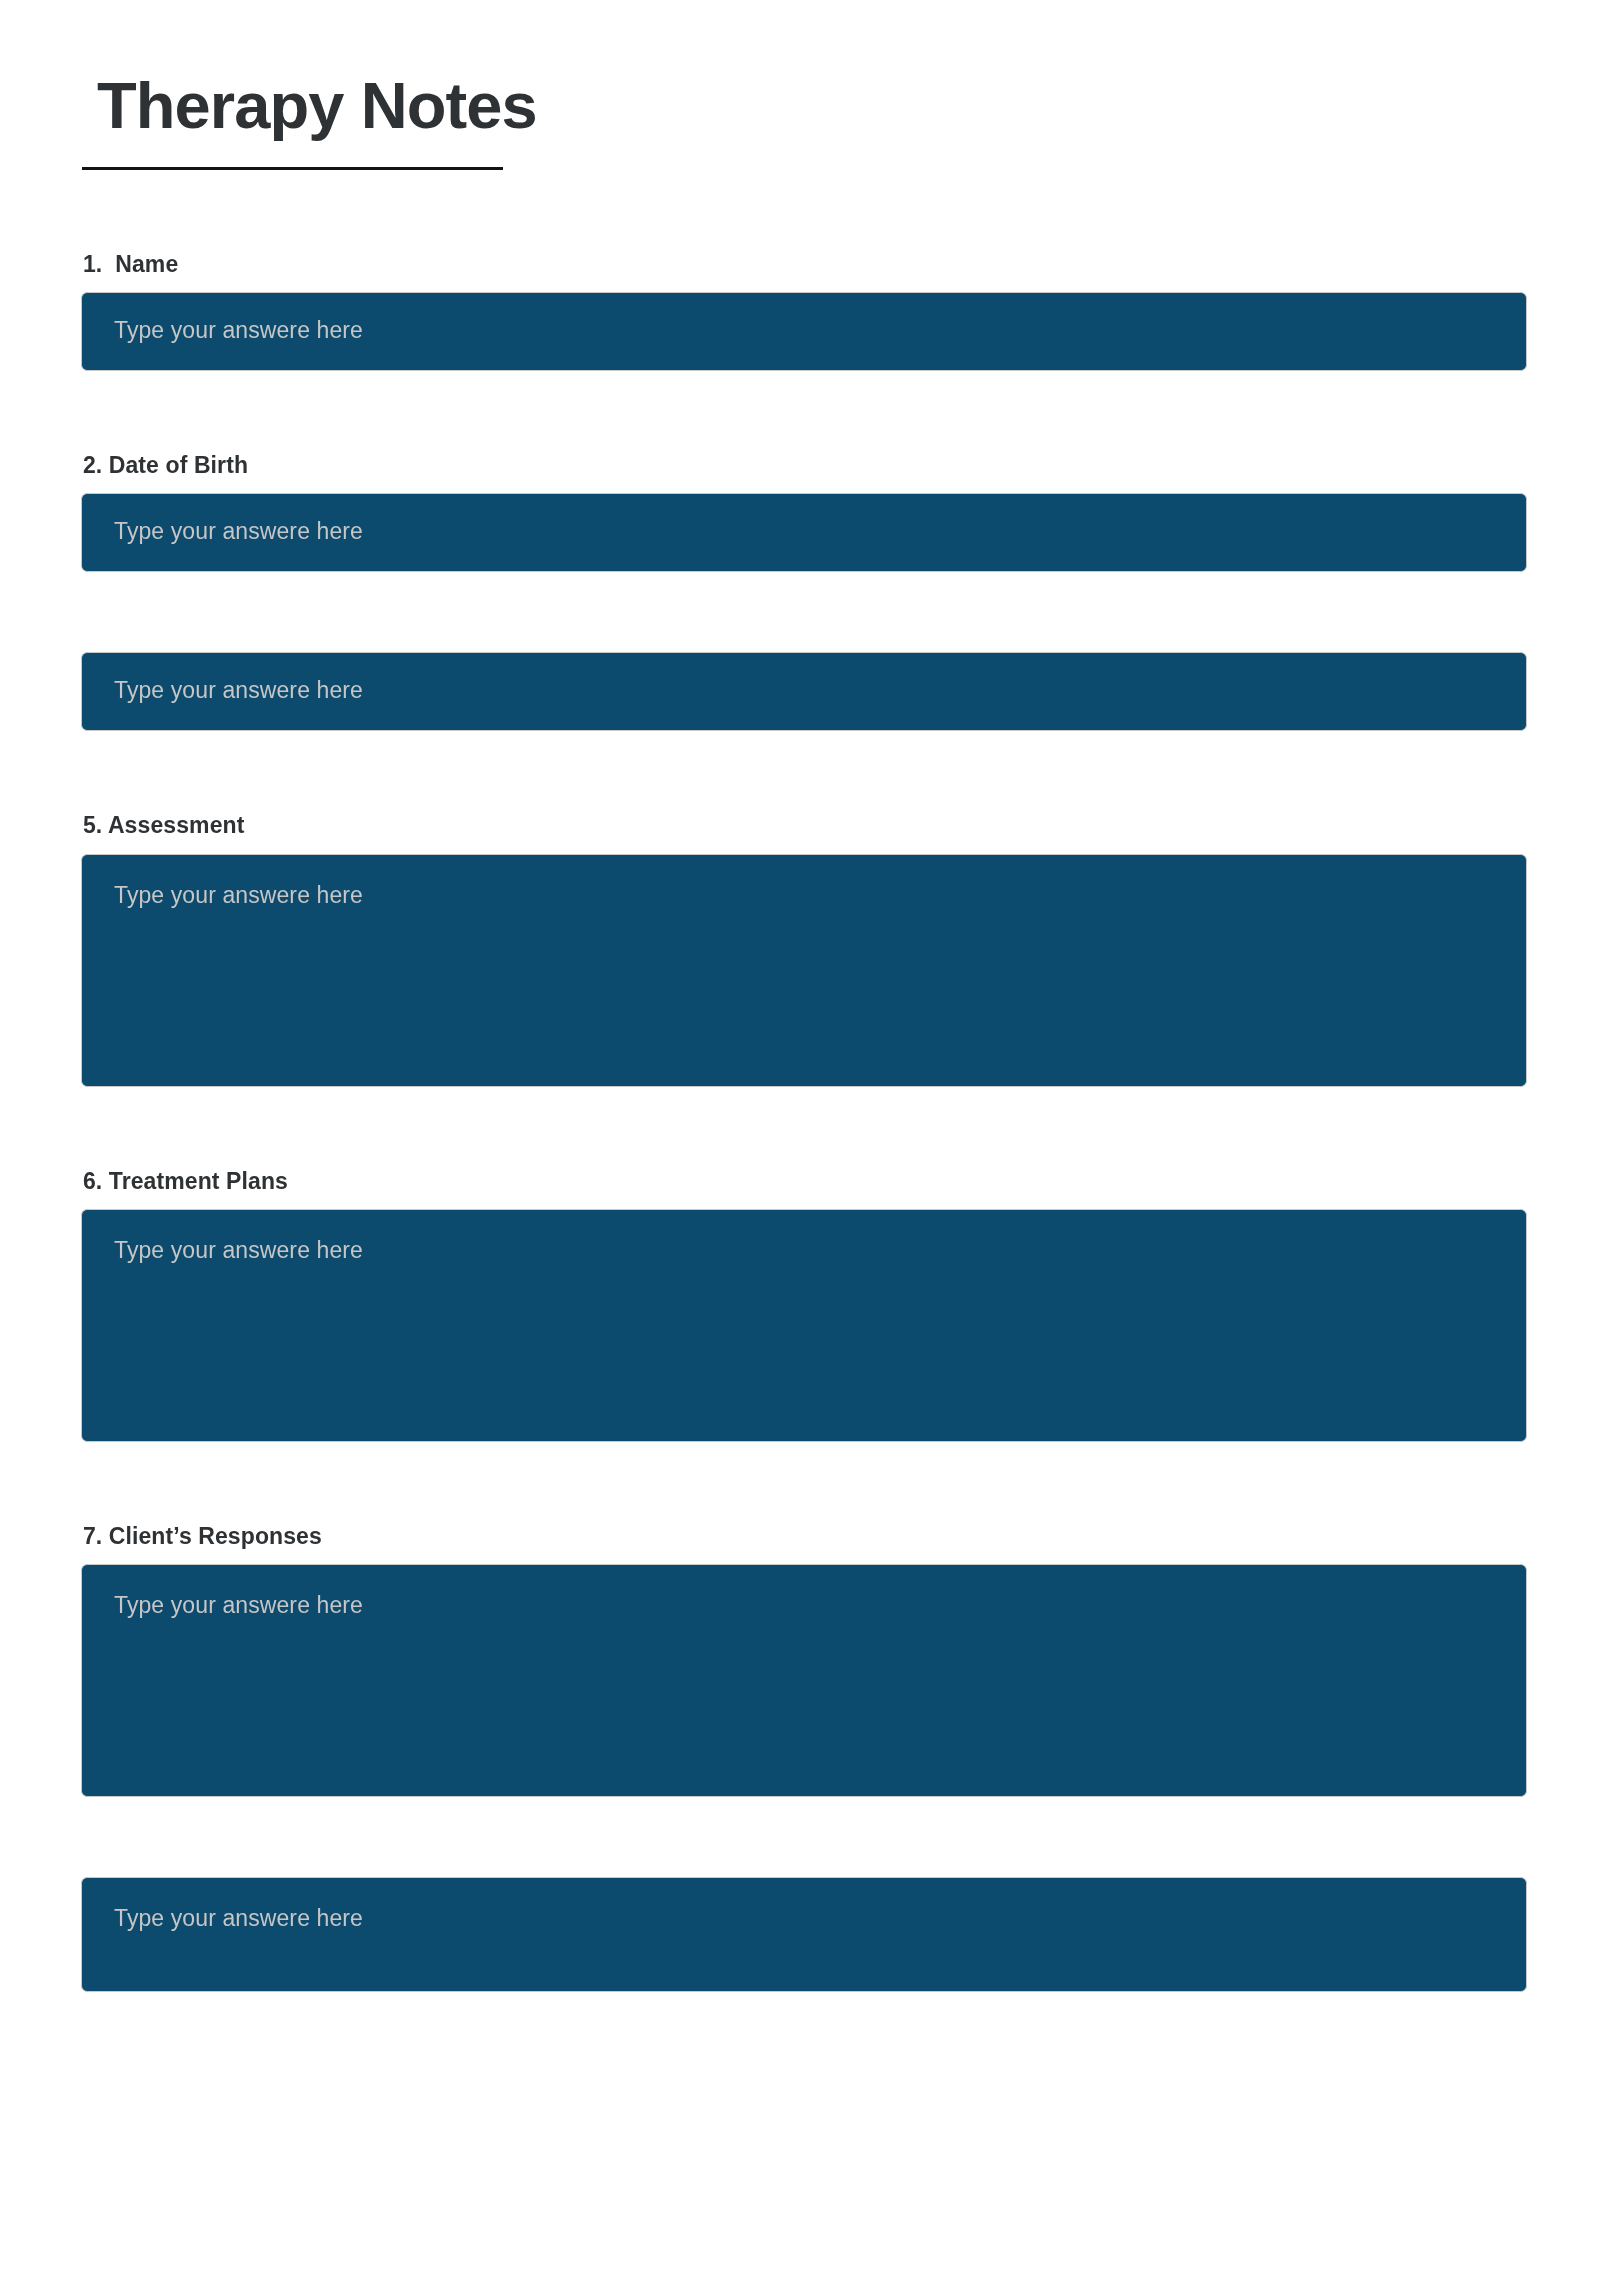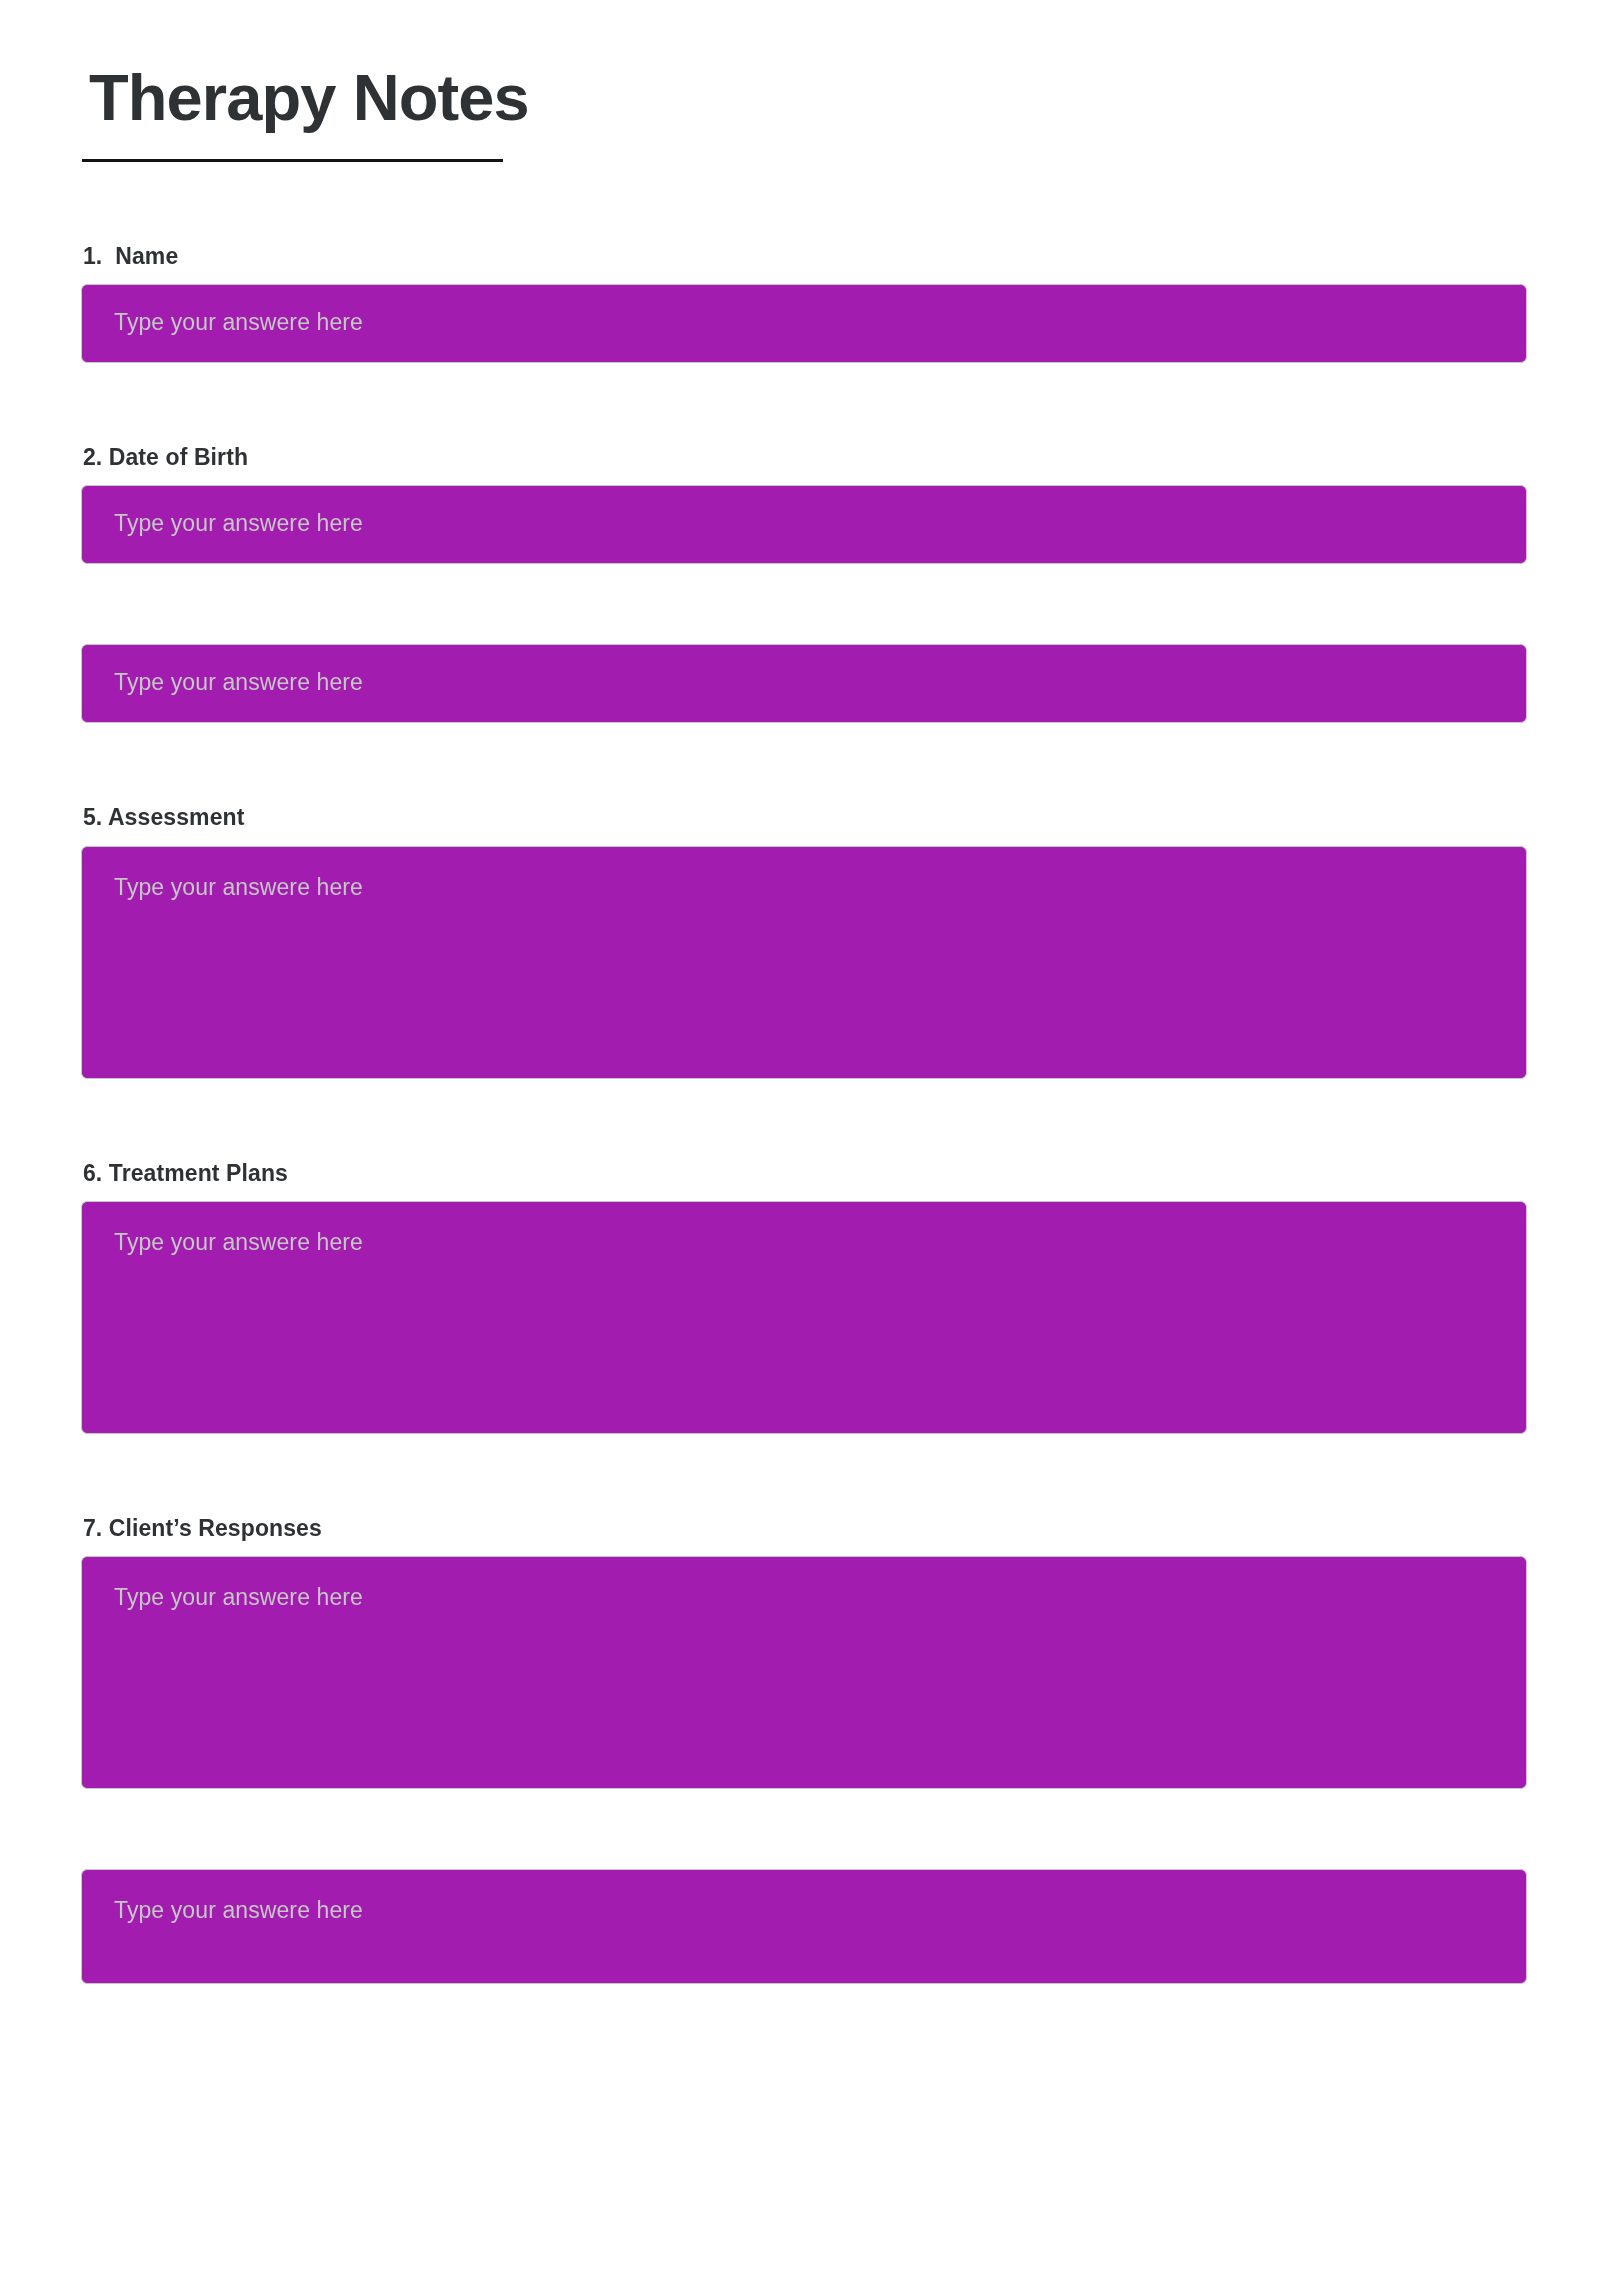--- a/index.html
+++ b/index.html
@@ -34,21 +34,21 @@
   
   .title-block {
     padding-top: 55px;
   }
   .form-title {
     font-size: 65px;
     font-weight: 700;
     line-height: 1.08;
     letter-spacing: -0.9px;
     color: #2f3234;
-    margin: 8px;
+    margin: 16px;
     white-space: pre;
   }
   .title-rule {
     margin-top: 26px;
     margin-left: 1.2px;
     width: 421px;
     height: 2.5px;
     background: #111315;
   }
 
@@ -66,21 +66,21 @@
     letter-spacing: 0.1px;
     margin: 0 0 13.6px 1.9px;
     white-space: pre;
   }
 
   .field {
     box-sizing: border-box;
     width: 1446px;
     border: 1.2px solid #c8c8c8;
     border-radius: 6.2px;
-    background: #a21caf;
+    background: #0c4a6e;
     padding: 0 0 0 32px;
     display: flex;
     align-items: flex-start;
     overflow: hidden;
   }
   .field .ph {
     font-size: 23px;
     line-height: 1.2;
     color: #c6c6c6;
     white-space: pre;

